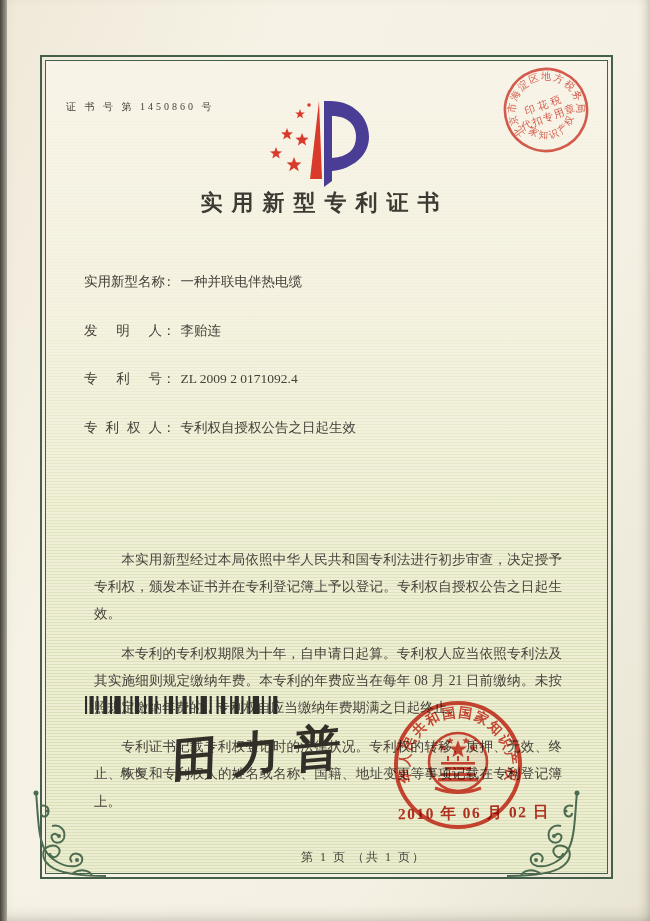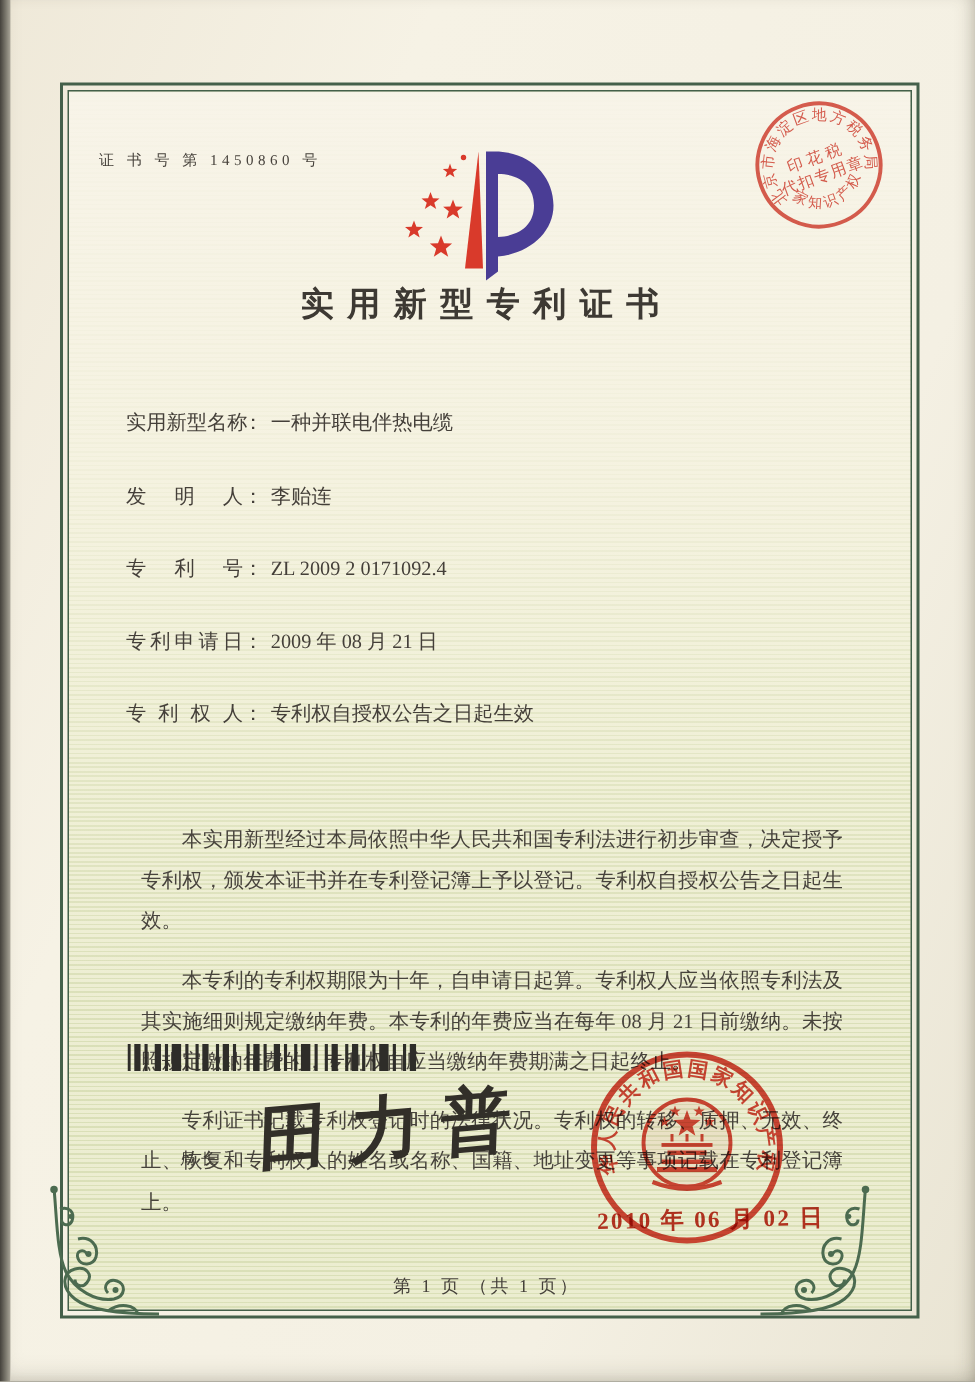--- a/index.html
+++ b/index.html
@@ -42,21 +42,21 @@
             letter-spacing:14px;transform:rotate(-5deg) skewX(-7deg);line-height:1;}
 
   .seal{position:absolute;left:383px;top:690px;width:150px;height:150px;
         mix-blend-mode:multiply;opacity:.92;}
   .tax-stamp{position:absolute;left:486px;top:50px;width:120px;height:120px;
         transform:rotate(-20deg);mix-blend-mode:multiply;opacity:.88;}
   .date-stamp{position:absolute;left:398px;top:803px;font-size:15.5px;font-weight:600;
         color:#c23526;letter-spacing:1.5px;transform:rotate(-1deg);mix-blend-mode:multiply;}
 
   .footer{position:absolute;left:40px;top:849px;width:569px;text-align:center;
-          font-size:12px;letter-spacing:2px;color:#45413a;}
+          font-size:12px;letter-spacing:2px;color:#45413a;padding-left:39px;}
 
   svg text{font-family:"Liberation Serif","DejaVu Serif",serif;}
 </style>
 </head>
 <body>
 
 <div id="root">
   <div class="paper"></div>
 
   <div class="frame">
@@ -130,23 +130,20 @@
 
   <div class="fields">
     <div class="fld">
       <span class="fld-label">实用新型名称</span><span class="fld-colon">：</span><span class="fld-value">一种并联电伴热电缆</span>
     </div>
     <div class="fld">
       <span class="fld-label">发明人</span><span class="fld-colon">：</span><span class="fld-value">李贻连</span>
     </div>
     <div class="fld">
       <span class="fld-label">专利号</span><span class="fld-colon">：</span><span class="fld-value">ZL 2009 2 0171092.4</span>
-    </div>
-    <div class="fld">
-      <span class="fld-label">专利申请日</span><span class="fld-colon">：</span><span class="fld-value">2009 年 08 月 21 日</span>
     </div>
     <div class="fld">
       <span class="fld-label">专利权人</span><span class="fld-colon">：</span><span class="fld-value">专利权自授权公告之日起生效</span>
     </div>
   </div>
 
   <div class="body-text">
     <p>本实用新型经过本局依照中华人民共和国专利法进行初步审查，决定授予专利权，颁发本证书并在专利登记簿上予以登记。专利权自授权公告之日起生效。</p>
     <p>本专利的专利权期限为十年，自申请日起算。专利权人应当依照专利法及其实施细则规定缴纳年费。本专利的年费应当在每年 08 月 21 日前缴纳。未按照规定缴纳年费的，专利权自应当缴纳年费期满之日起终止。</p>
     <p>专利证书记载专利权登记时的法律状况。专利权的转移、质押、无效、终止、恢复和专利权人的姓名或名称、国籍、地址变更等事项记载在专利登记簿上。</p>

